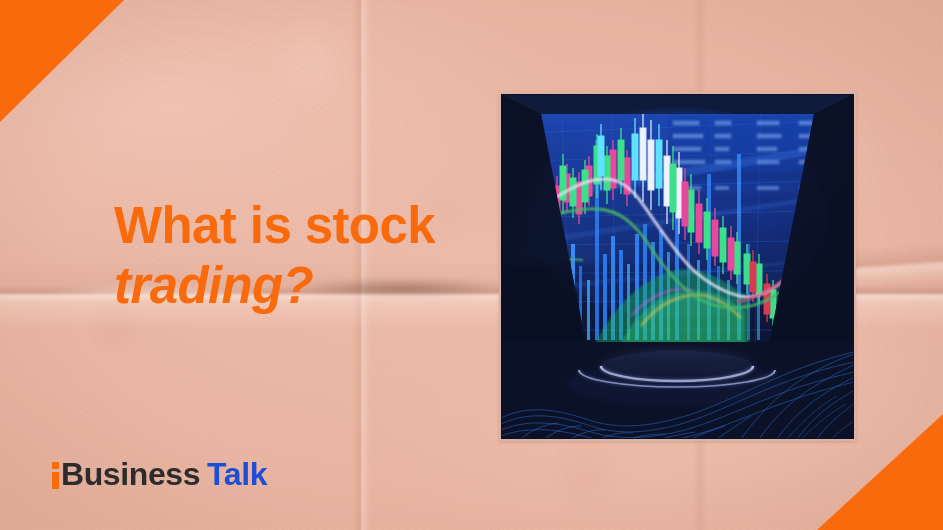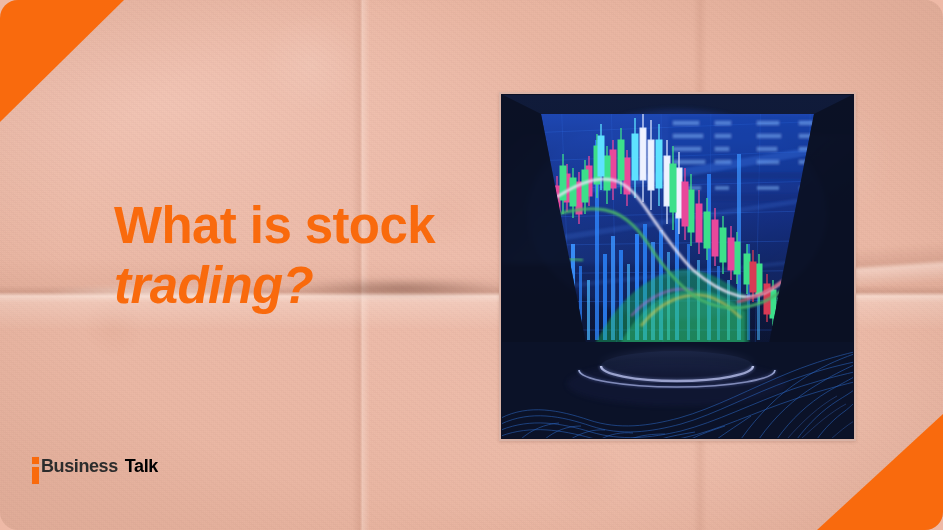--- a/index.html
+++ b/index.html
@@ -7,21 +7,20 @@
   body {
     font-family:"Liberation Sans", sans-serif;
     background:#eeb9a6;
   }
 
   #slide {
     position:relative;
     width:943px; height:530px;
     overflow:hidden;
     background:#eeb9a6;
-    border-radius:18px;
   }
 
   
   .paper-base{
     position:absolute; inset:0;
     background:
       radial-gradient(ellipse 60% 45% at 18% 20%, #f3c6b6 0%, rgba(243,198,182,0) 70%),
       radial-gradient(ellipse 55% 40% at 75% 78%, #f0c0ae 0%, rgba(240,192,174,0) 72%),
       radial-gradient(ellipse 70% 55% at 50% 50%, #f0bfae 0%, #eab6a2 100%);
   }
@@ -106,35 +105,35 @@
   .headline{
     position:absolute; left:114px; top:196px; width:400px;
     color:#f96a0d;
     font-size:51px; font-weight:bold; line-height:1.17;
     letter-spacing:-.6px;
   }
   .headline .l2{ display:block;font-style:italic; }
 
   
   .logo{
-    position:absolute; left:32px; top:456px;
-    display:flex; align-items:flex-start;
-    font-size:18px; font-weight:bold; letter-spacing:-.4px;
+    position:absolute; left:52px; top:456px;
+    display:flex; align-items:center;
+    font-size:32px; font-weight:bold; letter-spacing:-.4px;
   }
   .logo .i-mark{
     position:relative; width:9px; height:27px; margin-right:0px;
   }
   .logo .i-dot{
     position:absolute; left:0; top:1px; width:7px; height:7px; background:#f96a0d;
   }
   .logo .i-stem{
     position:absolute; left:0; top:11px; width:7px; height:17px; background:#f96a0d;
   }
   .logo .w-dark{ color:#2c2c2c; }
-  .logo .w-orange{ color:#000000; margin-left:7px; }
+  .logo .w-orange{ color:#1d4ed8; margin-left:7px; }
 
   
   .hero{
     position:absolute; left:499px; top:92px; width:357px; height:349px;
     border:2px solid #d9b3a6;
     background:#0b1226;
     overflow:hidden;
     box-shadow:0 1px 3px rgba(80,40,25,.18);
   }
   .hero-inner{ position:absolute; inset:0; overflow:hidden; }

